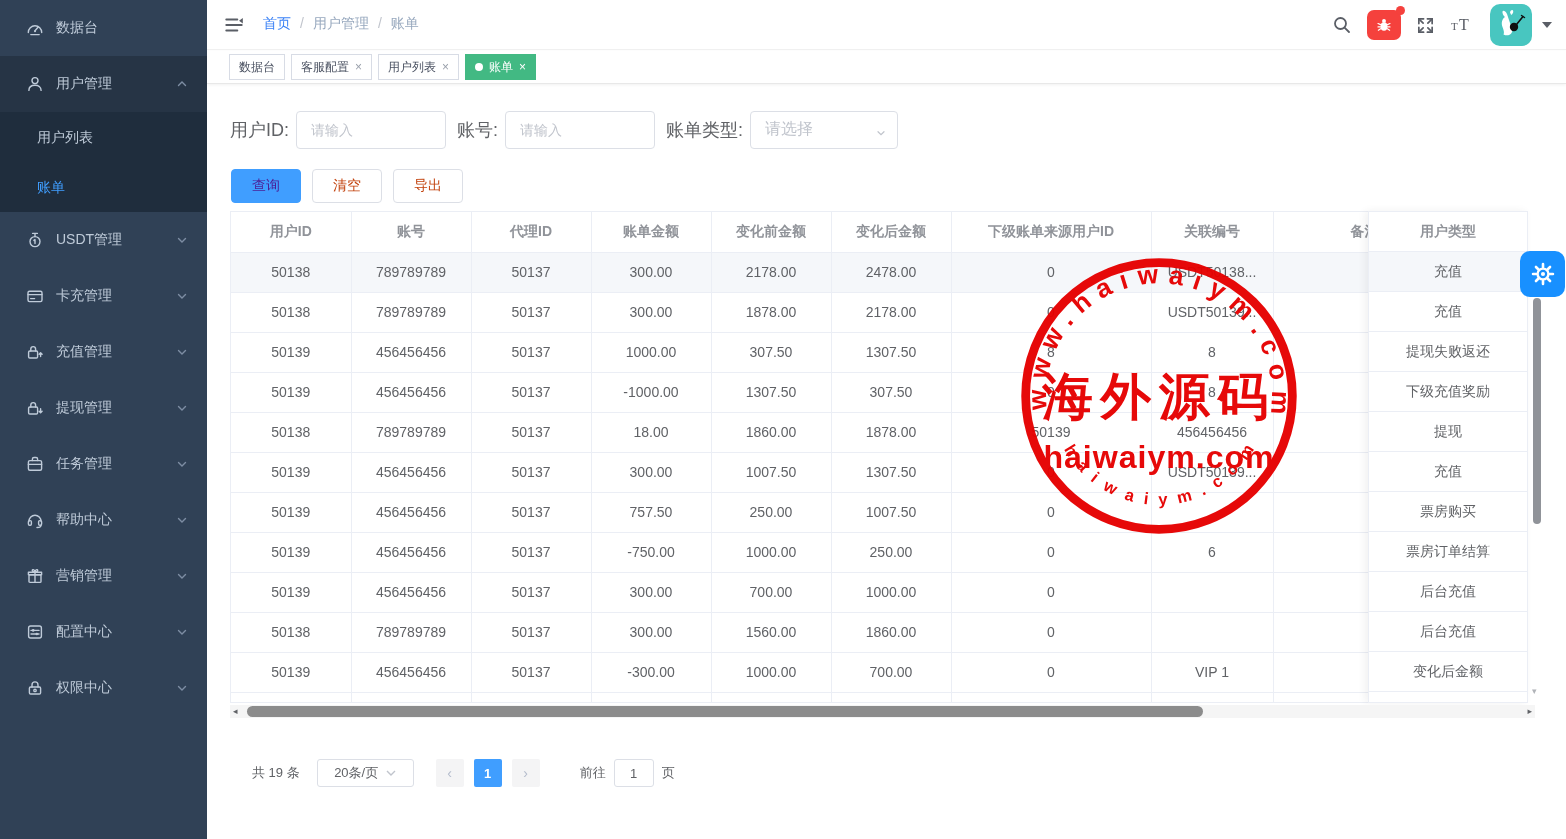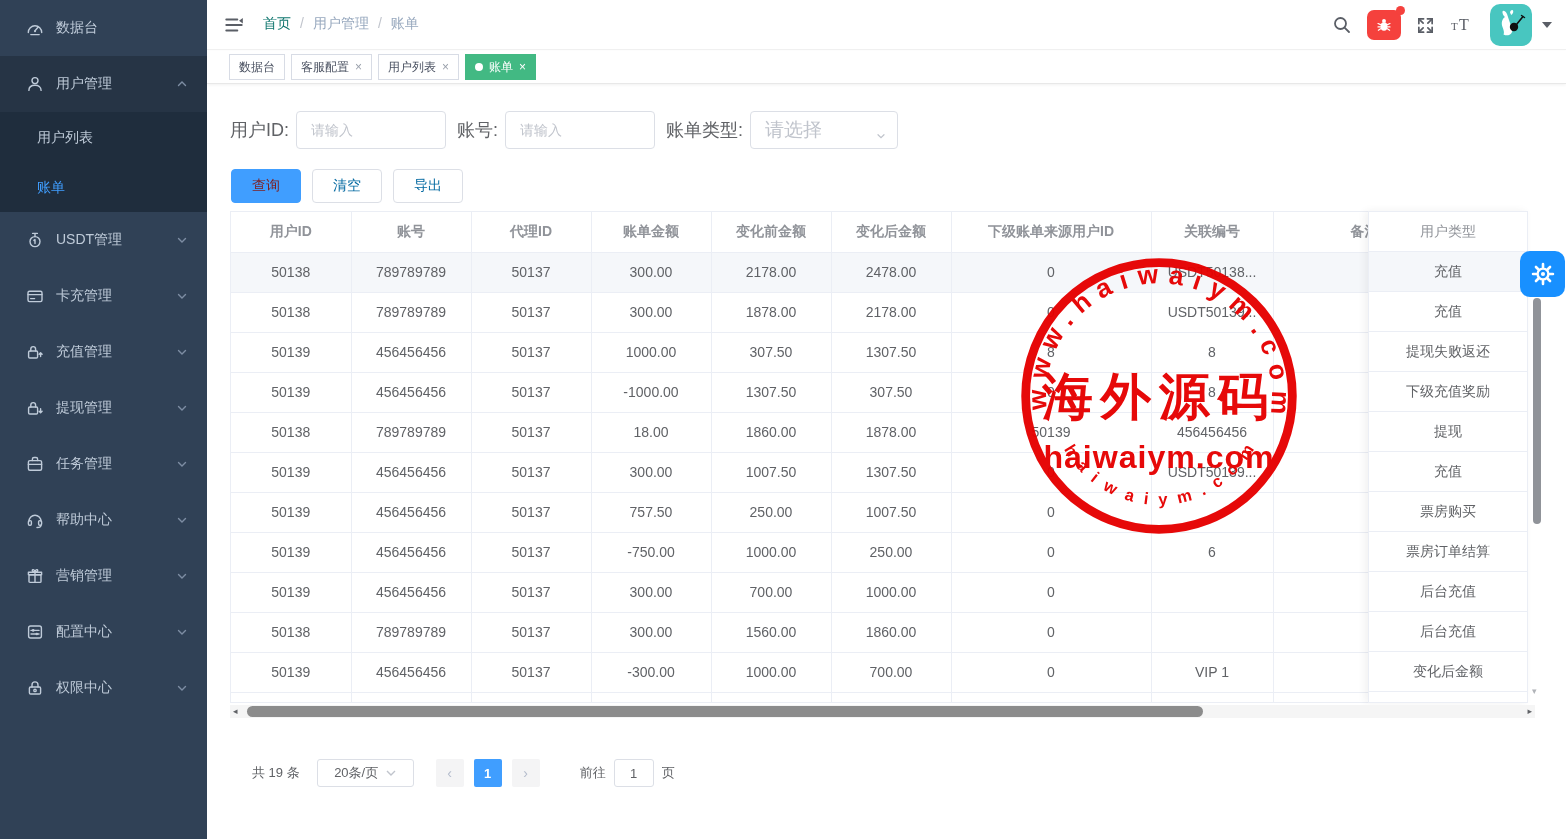--- a/index.html
+++ b/index.html
@@ -20,21 +20,21 @@
   .submenu-item.active { color:#409eff; }
 
   
   .main { position:absolute; left:207px; top:0; right:0; bottom:0; background:#fff; }
 
   .topbar { position:absolute; left:0; top:0; right:0; height:50px; background:#fff;
     border-bottom:1px solid #f0f0f0; }
   .collapse { position:absolute; left:16px; top:14px; width:22px; height:22px; cursor:pointer; color:#5a5e66; }
   .breadcrumb { position:absolute; left:56px; top:15px; font-size:14px; white-space:nowrap; }
   .bc-item { color:#97a8be; }
-  .bc-item.first { color:#0f766e; font-weight:500; }
+  .bc-item.first { color:#3b82f6; font-weight:500; }
   .bc-sep { color:#c0c4cc; margin:0 9px; }
   .topbar-right { position:absolute; right:14px; top:0; height:50px; display:flex; align-items:center; }
   .tb-icon { color:#5a5e66; display:flex; align-items:center; cursor:pointer; }
   .bugbtn { position:relative; width:34px; height:30px; background:#f5413d; border-radius:7px;
     display:flex; align-items:center; justify-content:center; cursor:pointer; margin:0 15px; }
   .bugbtn .badge { position:absolute; right:-4px; top:-4px; width:9px; height:9px;
     border-radius:50%; background:#f5413d; }
   .avatar { width:42px; height:42px; border-radius:10px; background:#48c6c0; margin-left:14px;
     display:flex; align-items:center; justify-content:center; cursor:pointer; overflow:hidden; }
   .caret { width:0; height:0; border-left:5px solid transparent; border-right:5px solid transparent;
@@ -52,46 +52,46 @@
 
   
   .filter-row { position:absolute; left:23px; top:110px; height:39px; display:flex; align-items:center; }
   .f-label { font-size:18px; color:#606266; margin:0 7px 0 11px; white-space:nowrap; }
   .f-label.first { margin-left:0; }
   .f-input { width:150px; height:38px; border:1px solid #dcdfe6; border-radius:4px;
     padding:0 14px; font-size:14px; color:#606266; outline:none;
     font-family:"Liberation Sans","DejaVu Sans",sans-serif; }
   .f-input::placeholder { color:#c0c4cc; }
   .f-select { position:relative; width:148px; height:38px; border:1px solid #dcdfe6; border-radius:4px;
-    display:flex; align-items:center; padding:0 14px; font-size:19px; color:#c0c4cc; cursor:pointer; }
+    display:flex; align-items:center; padding:0 14px; font-size:16px; color:#c0c4cc; cursor:pointer; }
   .f-select .chev { position:absolute; right:10px; top:13px; color:#c0c4cc; }
 
   .btn-row { position:absolute; left:24px; top:169px; display:flex; gap:11px; }
   .btn { height:34px; padding:0 20px; border-radius:4px; font-size:14px; border:1px solid #dcdfe6;
-    background:#fff; color:#0369a1; cursor:pointer;
+    background:#fff; color:#c2410c; cursor:pointer;
     font-family:"Liberation Sans","DejaVu Sans",sans-serif; }
-  .btn.primary { background:#409eff; border-color:#409eff; color:#7f1d1d; }
+  .btn.primary { background:#409eff; border-color:#409eff; color:#4c1d95; }
 
   
   .tbl-wrap { position:absolute; left:23px; top:211px; width:1298px; height:492px;
     overflow:hidden; border:1px solid #ebeef5; }
   .tbl-wrap table { border-collapse:collapse; table-layout:fixed; width:1297px; }
   .tbl-wrap th, .tbl-wrap td { border-right:1px solid #ebeef5; border-bottom:1px solid #ebeef5;
     height:40px; text-align:center; font-size:14px; overflow:hidden; white-space:nowrap;
     text-overflow:ellipsis; padding:0 4px; }
   .tbl-wrap th { color:#909399; font-weight:700; background:#fff; }
   .tbl-wrap td { color:#606266; }
   tr.hover td { background:#f5f7fa; }
   tr.sliver td { height:11px; border-bottom:none; }
 
   .tbl-fixed { position:absolute; left:1161px; top:211px; width:160px; height:492px; background:#fff;
     border:1px solid #ebeef5; box-shadow:-3px 0 8px rgba(0,0,0,.06); z-index:10; overflow:hidden; }
   .fx-cell { height:40px; line-height:39px; border-bottom:1px solid #ebeef5; text-align:center;
     font-size:14px; color:#606266; background:#fff; white-space:nowrap; overflow:hidden; }
-  .fx-cell.head { color:#909399; font-weight:400; }
+  .fx-cell.head { color:#909399; font-weight:700; }
   .fx-cell.hover { background:#f5f7fa; }
   .fx-cell.sliver { height:11px; border-bottom:none; }
 
   .gear-btn { position:absolute; left:1313px; top:251px; width:45px; height:46px; background:#1890ff;
     border-radius:10px; z-index:30; display:flex; align-items:center; justify-content:center; cursor:pointer; }
 
   .vsb { position:absolute; left:1326px; top:298px; width:8px; height:226px; background:#909399;
     border-radius:4px; z-index:12; cursor:pointer; }
   .vsb-arrow { position:absolute; left:1325px; top:686px; font-size:9px; color:#b0b3b8; z-index:12; cursor:pointer; }
 

